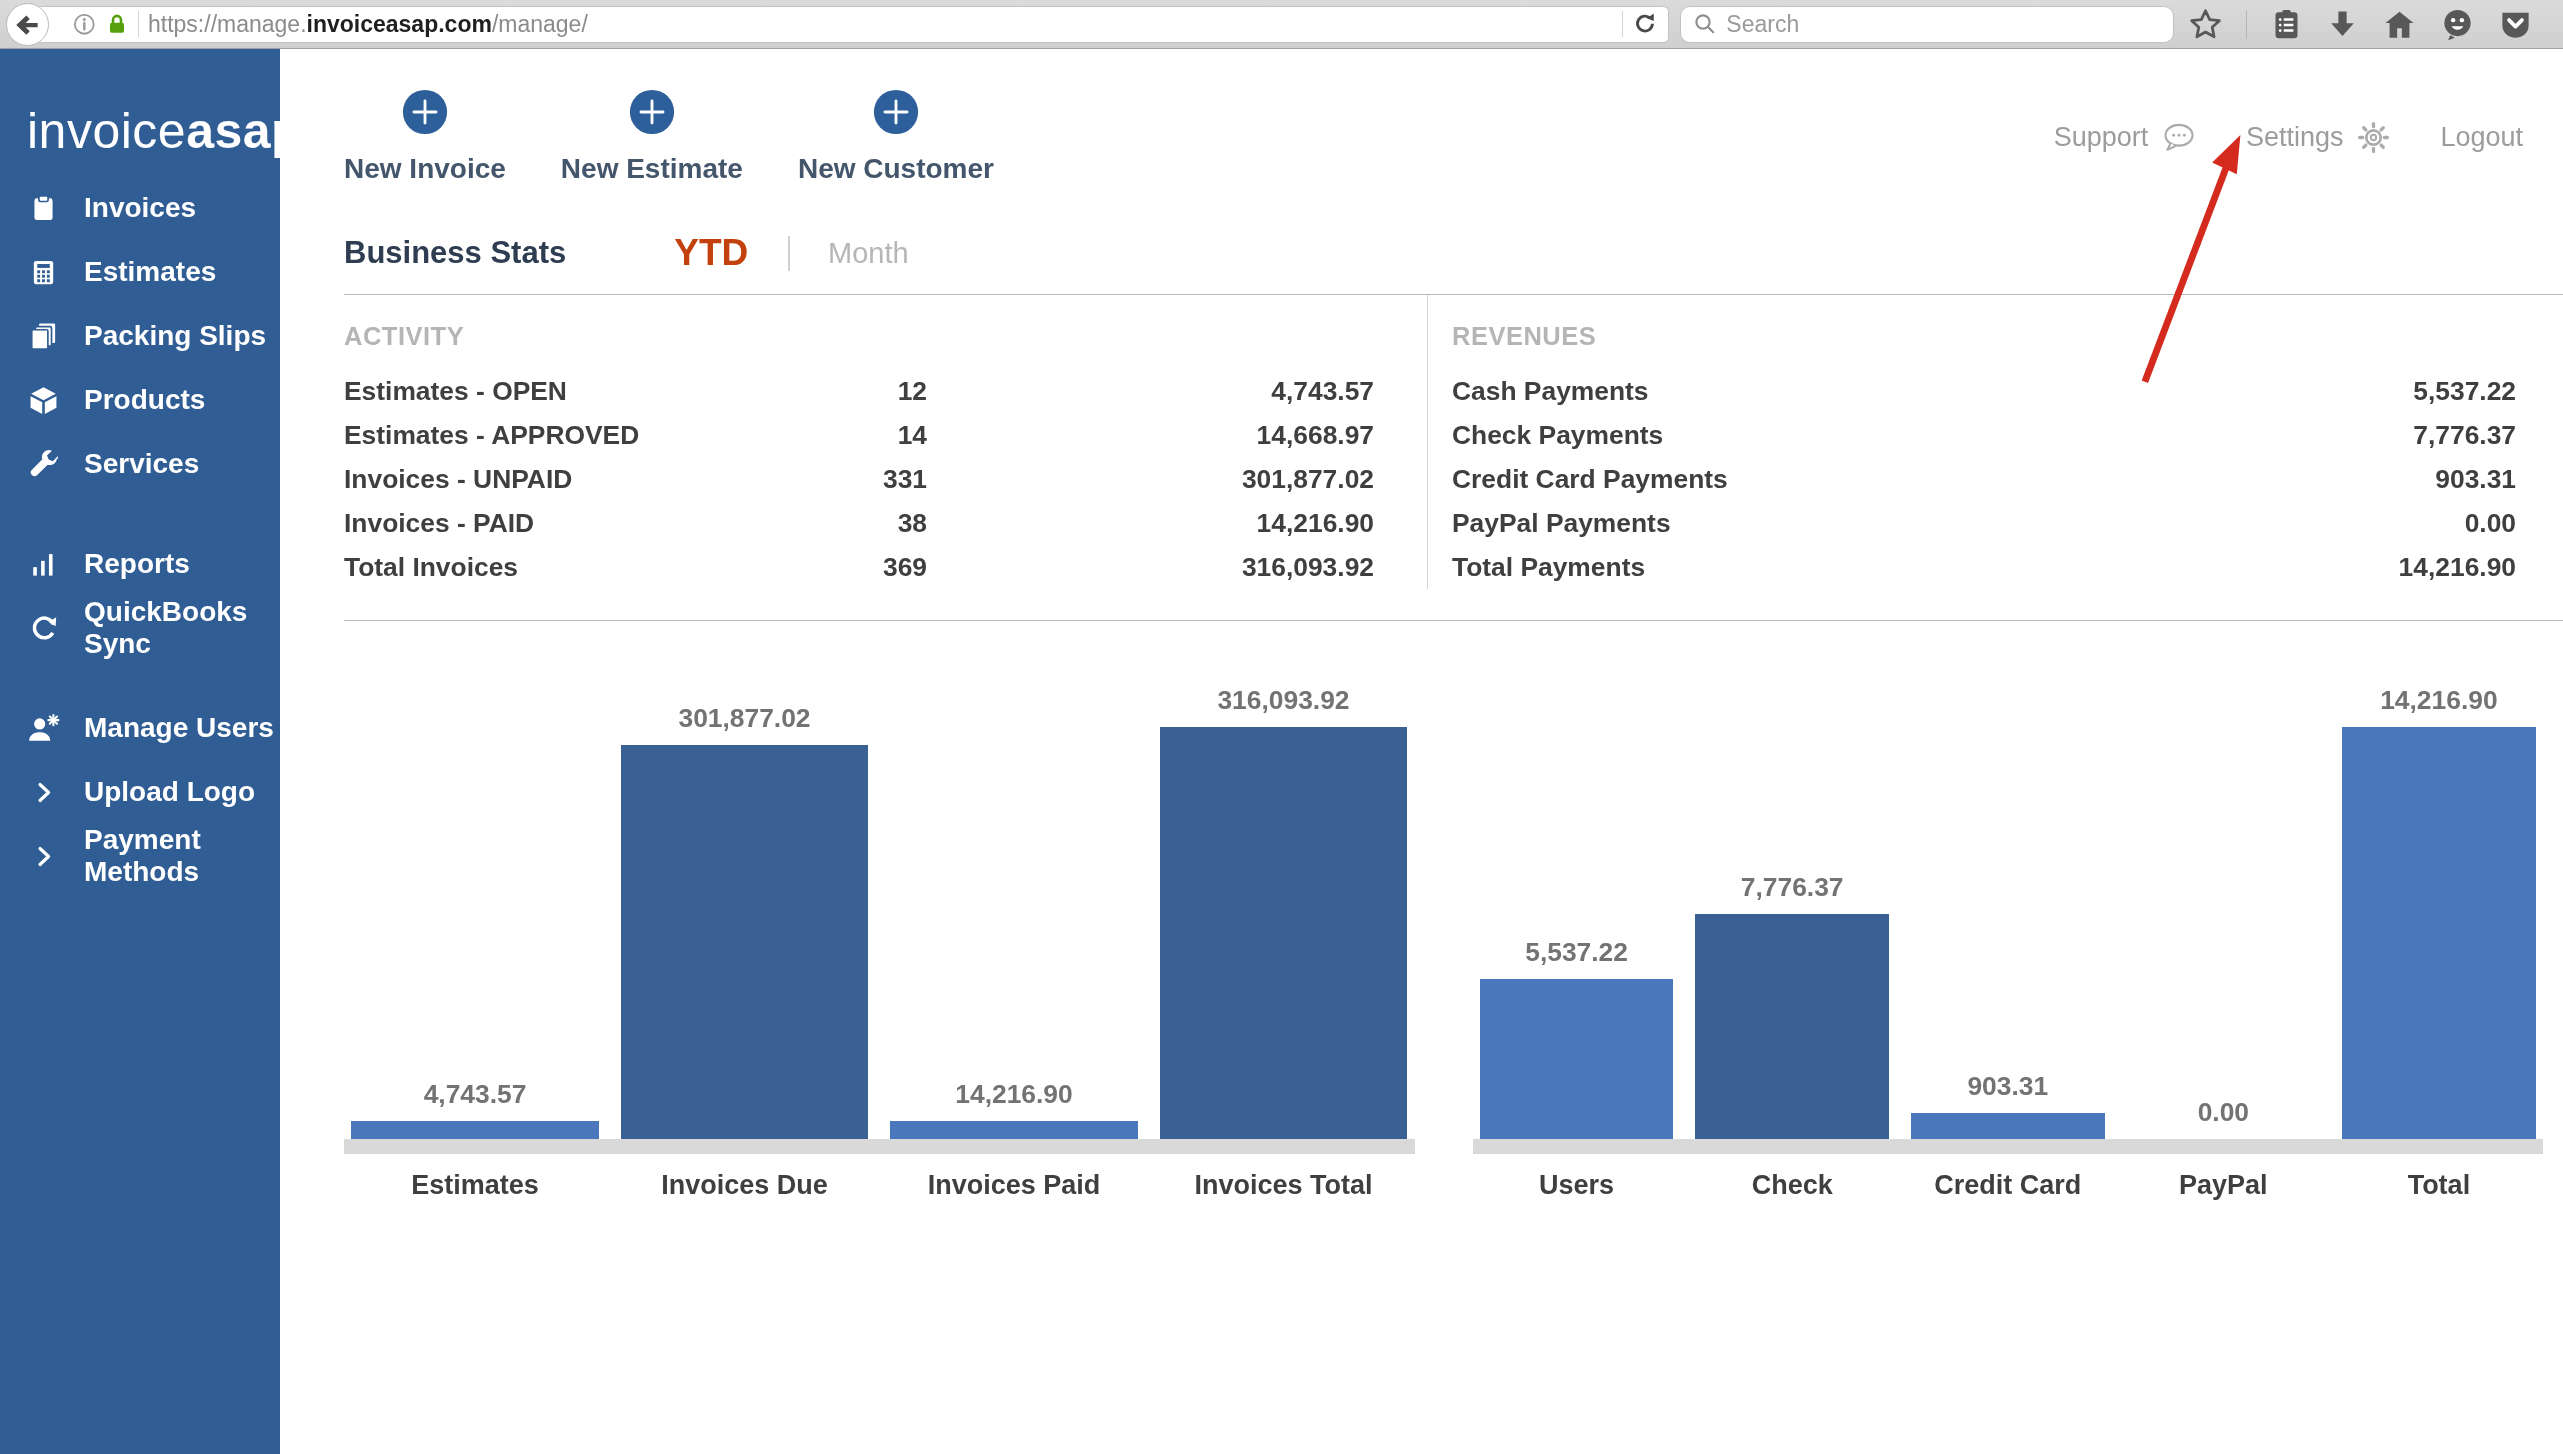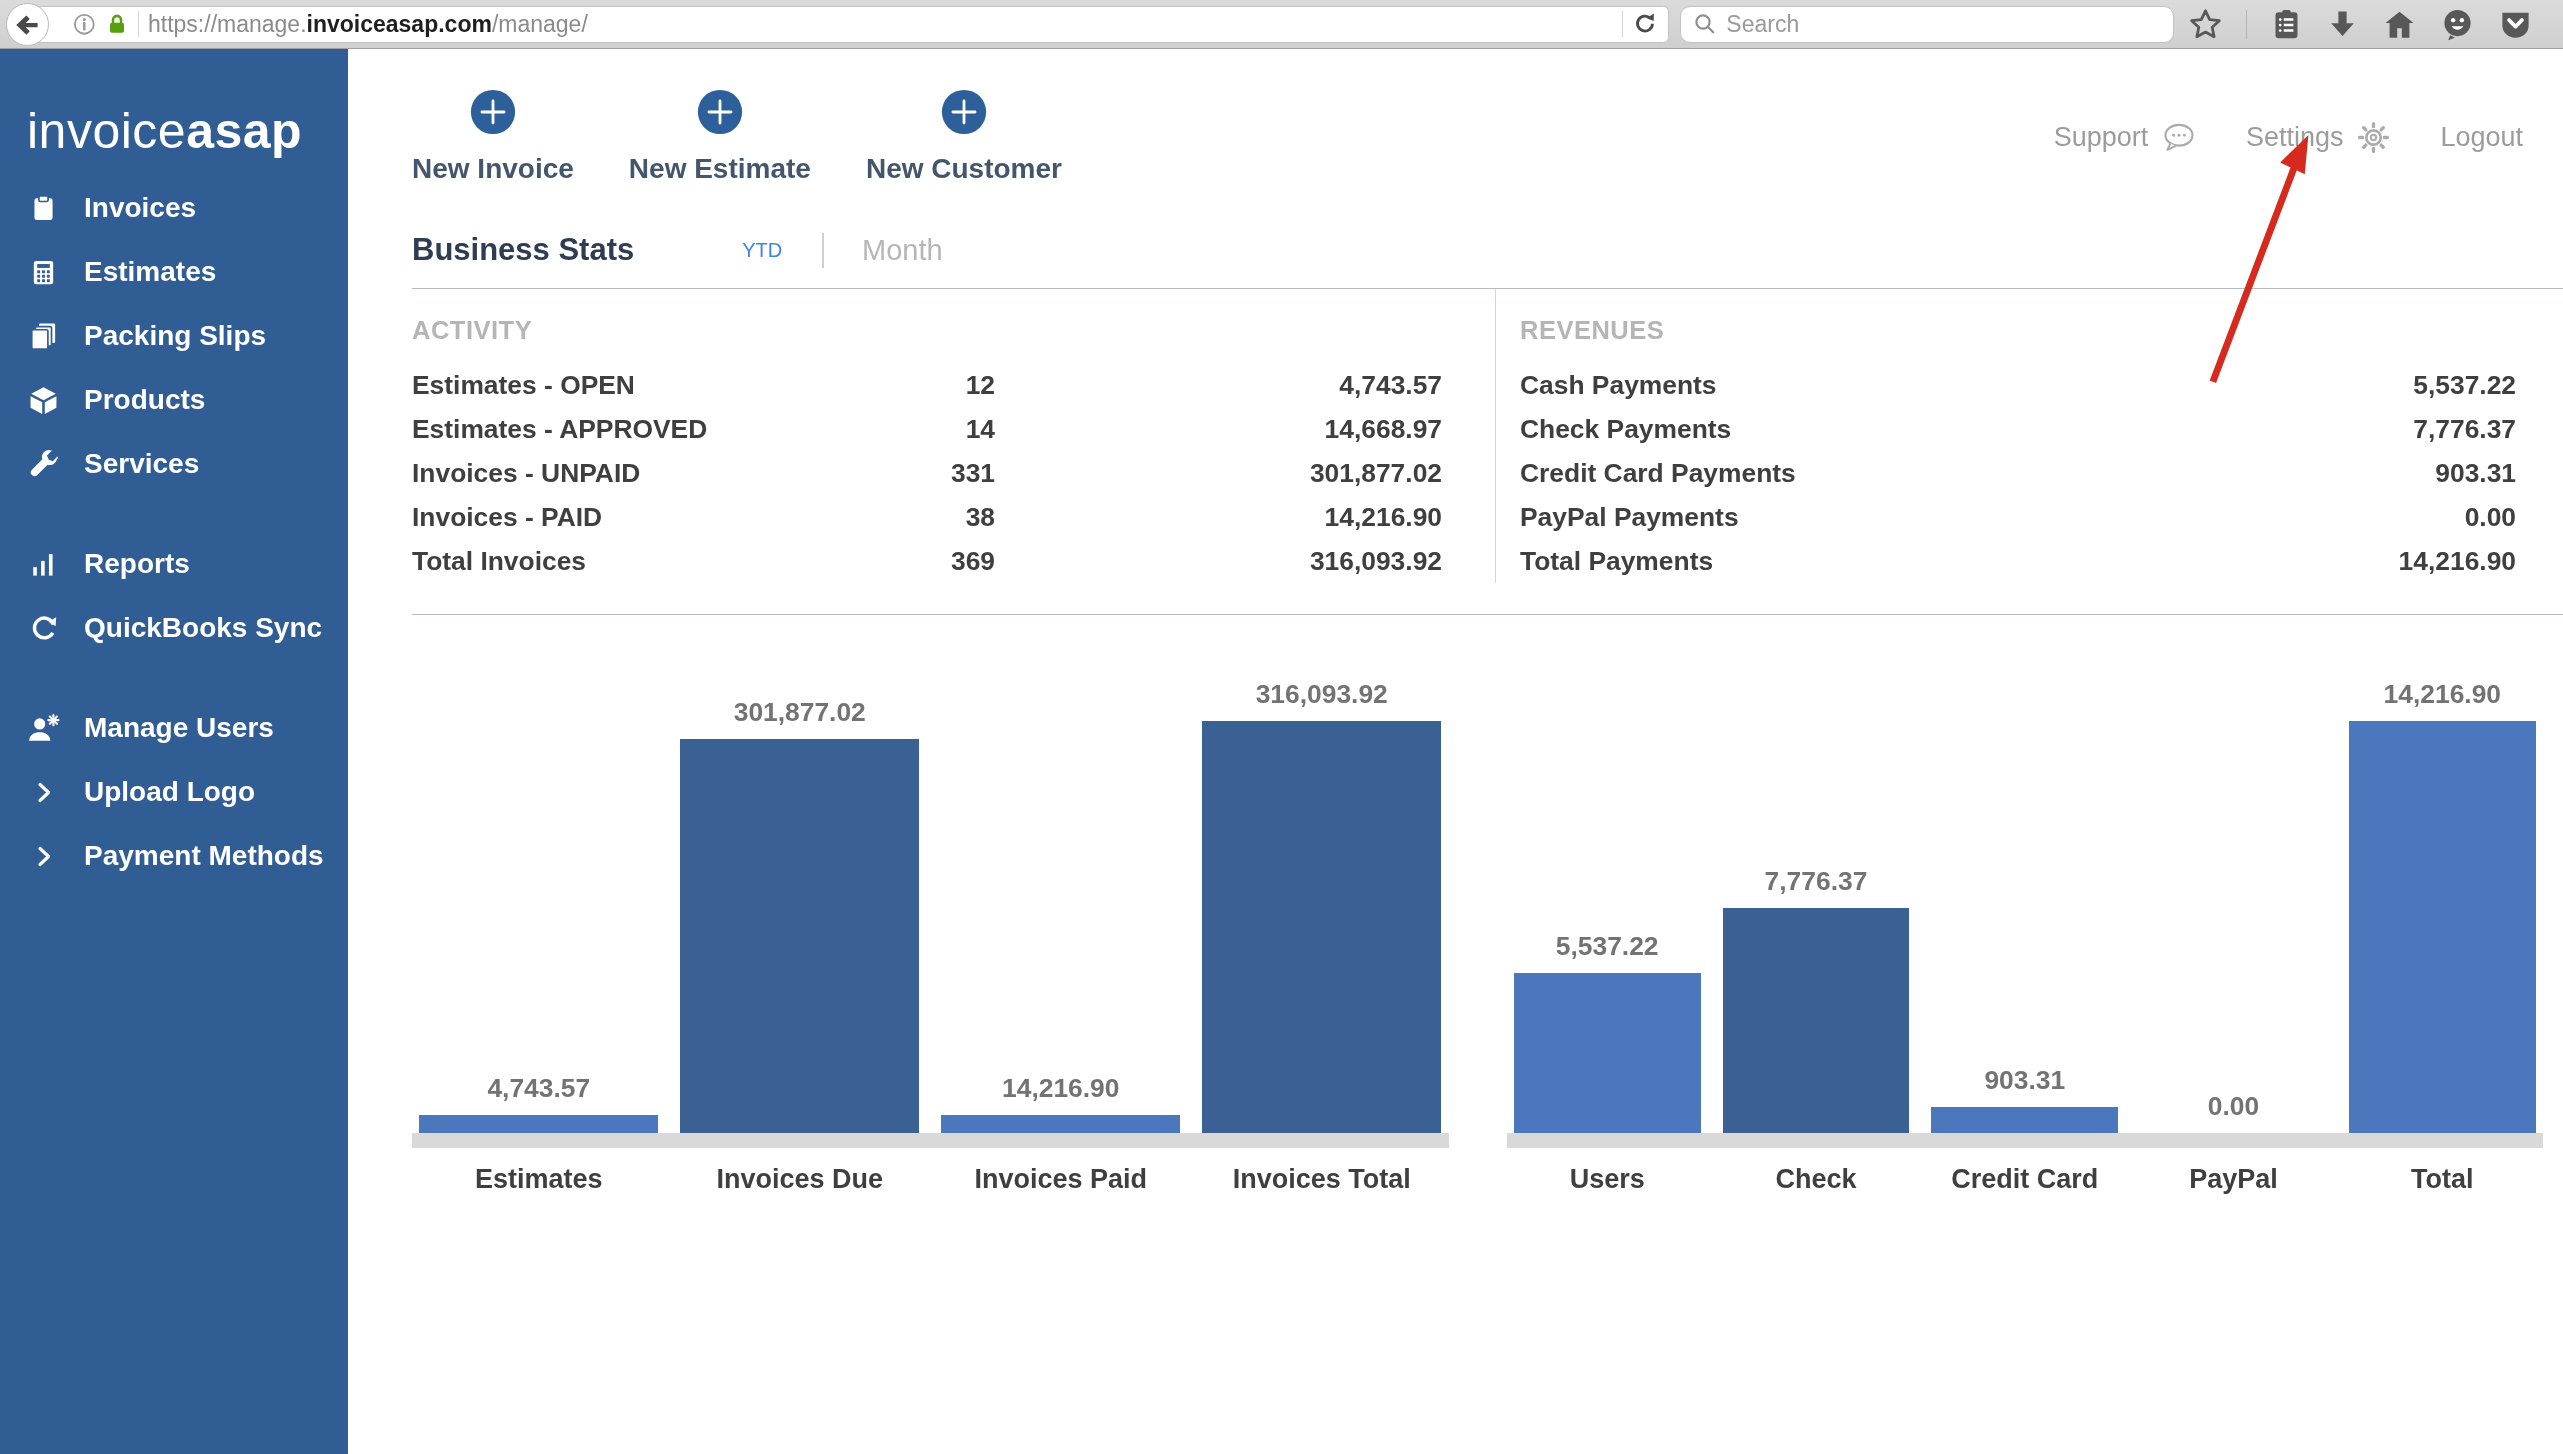--- a/index.html
+++ b/index.html
@@ -64,21 +64,21 @@
     flex: 1; background: transparent;
   }
   .search-input::placeholder { color: #9a9a9a; }
   .tool-icons { display: flex; align-items: center; gap: 23px; flex-shrink: 0; padding-left: 3.6px; }
   .tool-icons .tbtn { display: flex; align-items: center; justify-content: center; }
   .tool-sep { width: 0.9px; height: 29px; background: #b5b5b5; }
 
   
   .app { display: flex; height: 1405px; }
   .sidebar {
-    width: 348px; flex-shrink: 0;
+    width: 280px; flex-shrink: 0;
     background: #305d94;
     color: #ffffff;
   }
   .logo { padding: 53px 27px 16.4px 27px; font-size: 50px; letter-spacing: 0.5px; white-space: nowrap; }
   .logo .lt { font-weight: 300; }
   .logo .lb { font-weight: 700; }
   .nav { list-style: none; }
   .nav li {
     display: flex; align-items: center;
     gap: 24px;
@@ -97,21 +97,21 @@
   .actions-row { display: flex; align-items: center; padding: 40px 40px 0 64px; }
   .action-btn { display: flex; align-items: center; gap: 18px; margin-right: 55px; cursor: pointer; flex-direction: column; }
   .action-btn .lbl { font-size: 28px; font-weight: 600; color: #44566b; }
   .actions-spacer { flex: 1; }
   .util-links { display: flex; align-items: center; color: #9c9c9c; font-size: 27px; }
   .util-item { display: flex; align-items: center; gap: 12.8px; margin-left: 49px; cursor: pointer; }
 
   
   .tabs-row { display: flex; align-items: center; padding: 47px 0 0 64px; }
   .tab-title { font-size: 31px; font-weight: 700; color: #2e3d52; }
-  .tab-ytd { font-size: 20px; font-weight: 400; color: #3b82f6; margin-left: 108px; cursor: pointer; }
+  .tab-ytd { font-size: 37px; font-weight: 700; color: #c2410c; margin-left: 108px; cursor: pointer; }
   .tab-divider { width: 1.8px; height: 35px; background: #d0d0d0; margin-left: 40px; }
   .tab-month { font-size: 29px; font-weight: 400; color: #b6b6b6; margin-left: 38px; cursor: pointer; }
   .rule { border: none; border-top: 1.8px solid #b6bac0; margin: 20px 0 0 64px; }
 
   
   .stats { display: grid; grid-template-columns: 1083px 1fr; margin-left: 64px; border-bottom: 1.8px solid #b6bac0; padding-bottom: 31px; }
   .col-left { padding-right: 53px; }
   .col-right { border-left: 1.8px solid #d4d4d4; padding-left: 24px; padding-right: 47px; }
   .sec-header { color: #b5b5b5; font-weight: 700; font-size: 25.5px; letter-spacing: 0.5px; margin: 27px 0 18px; }
   .trow { display: flex; align-items: center; height: 44px; font-size: 26.4px; font-weight: 600; color: #3f3f3f; }

